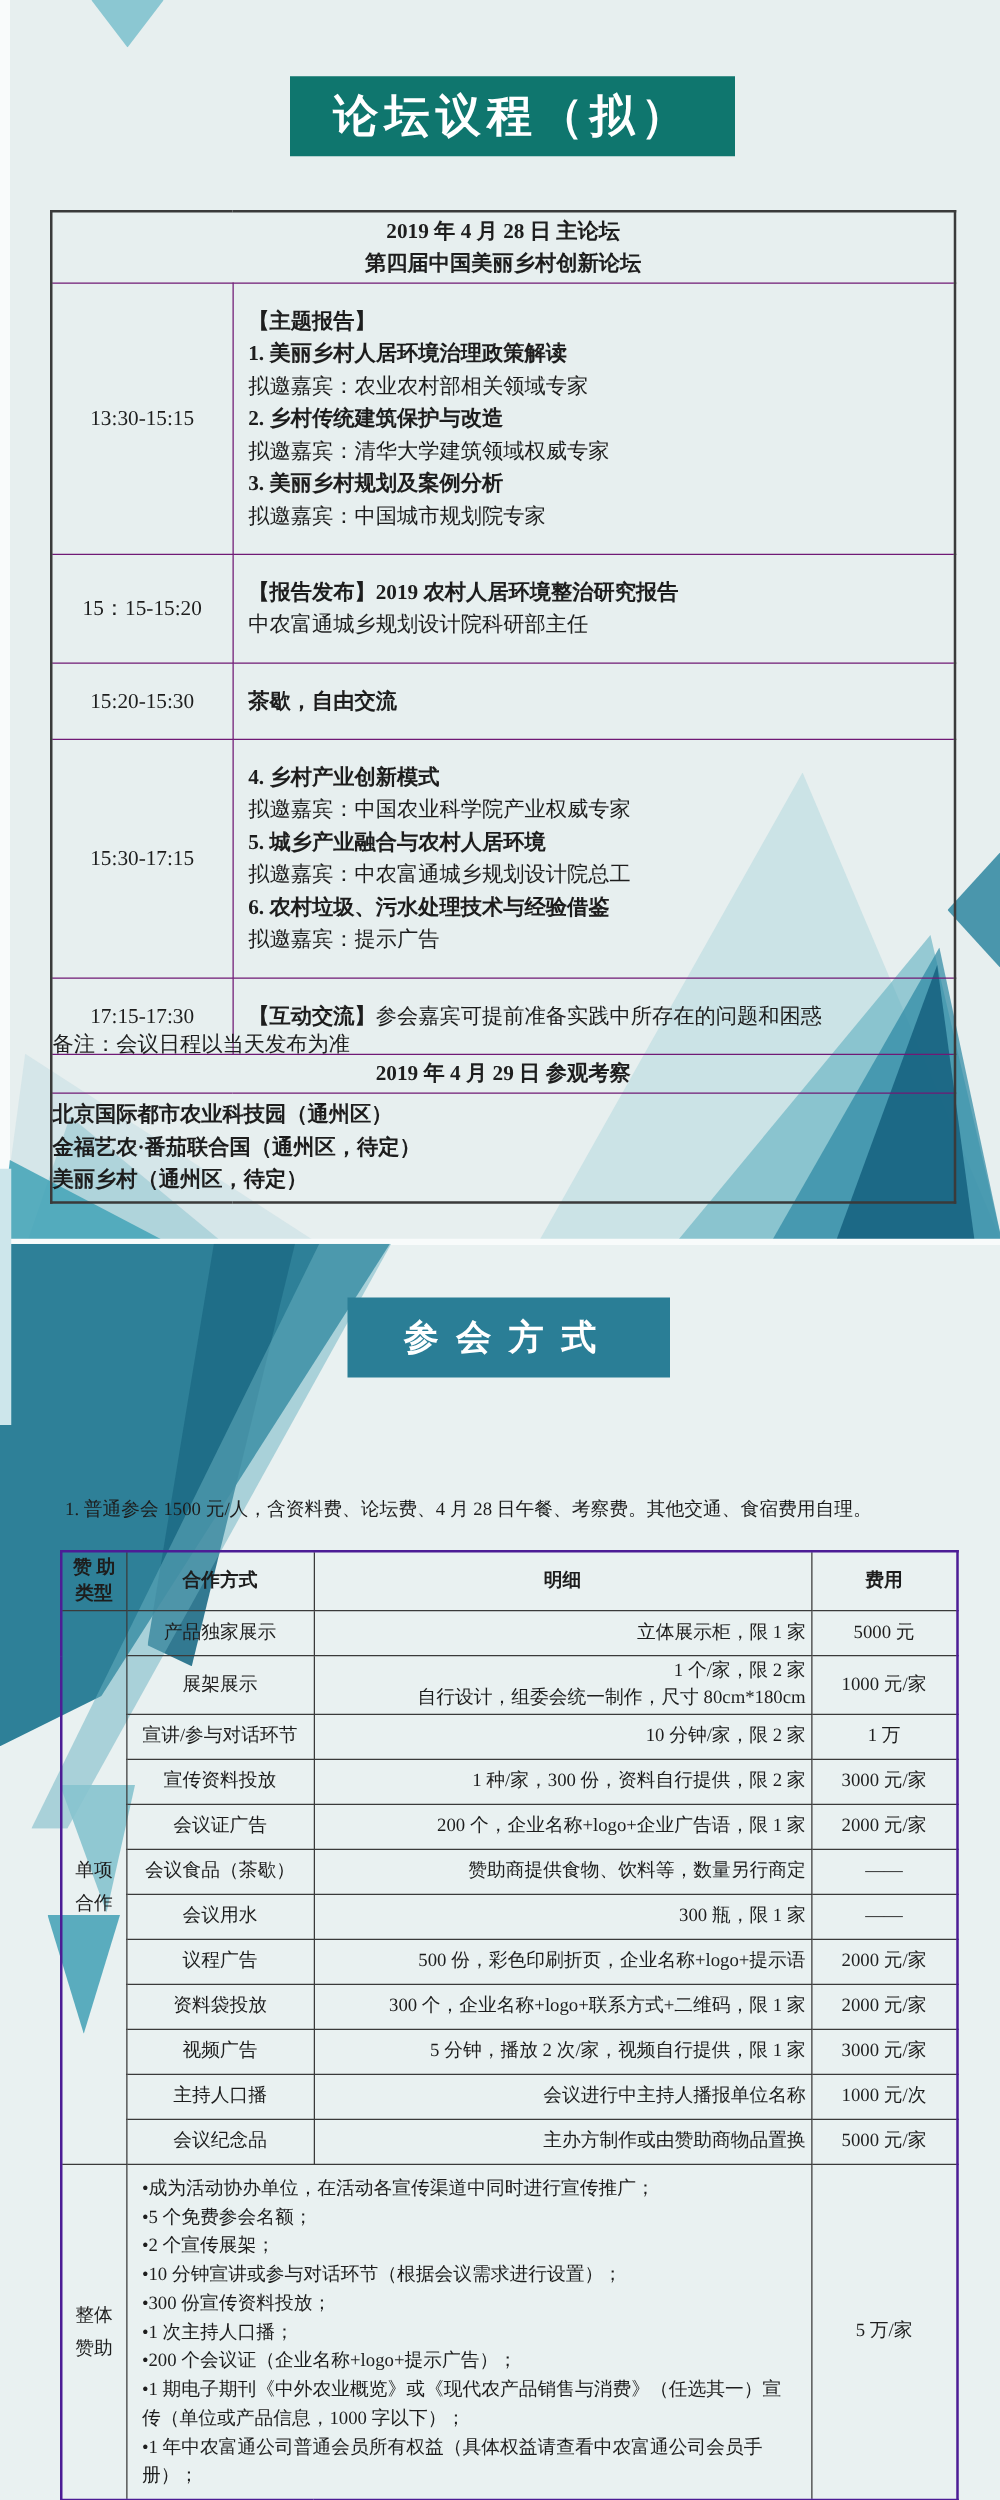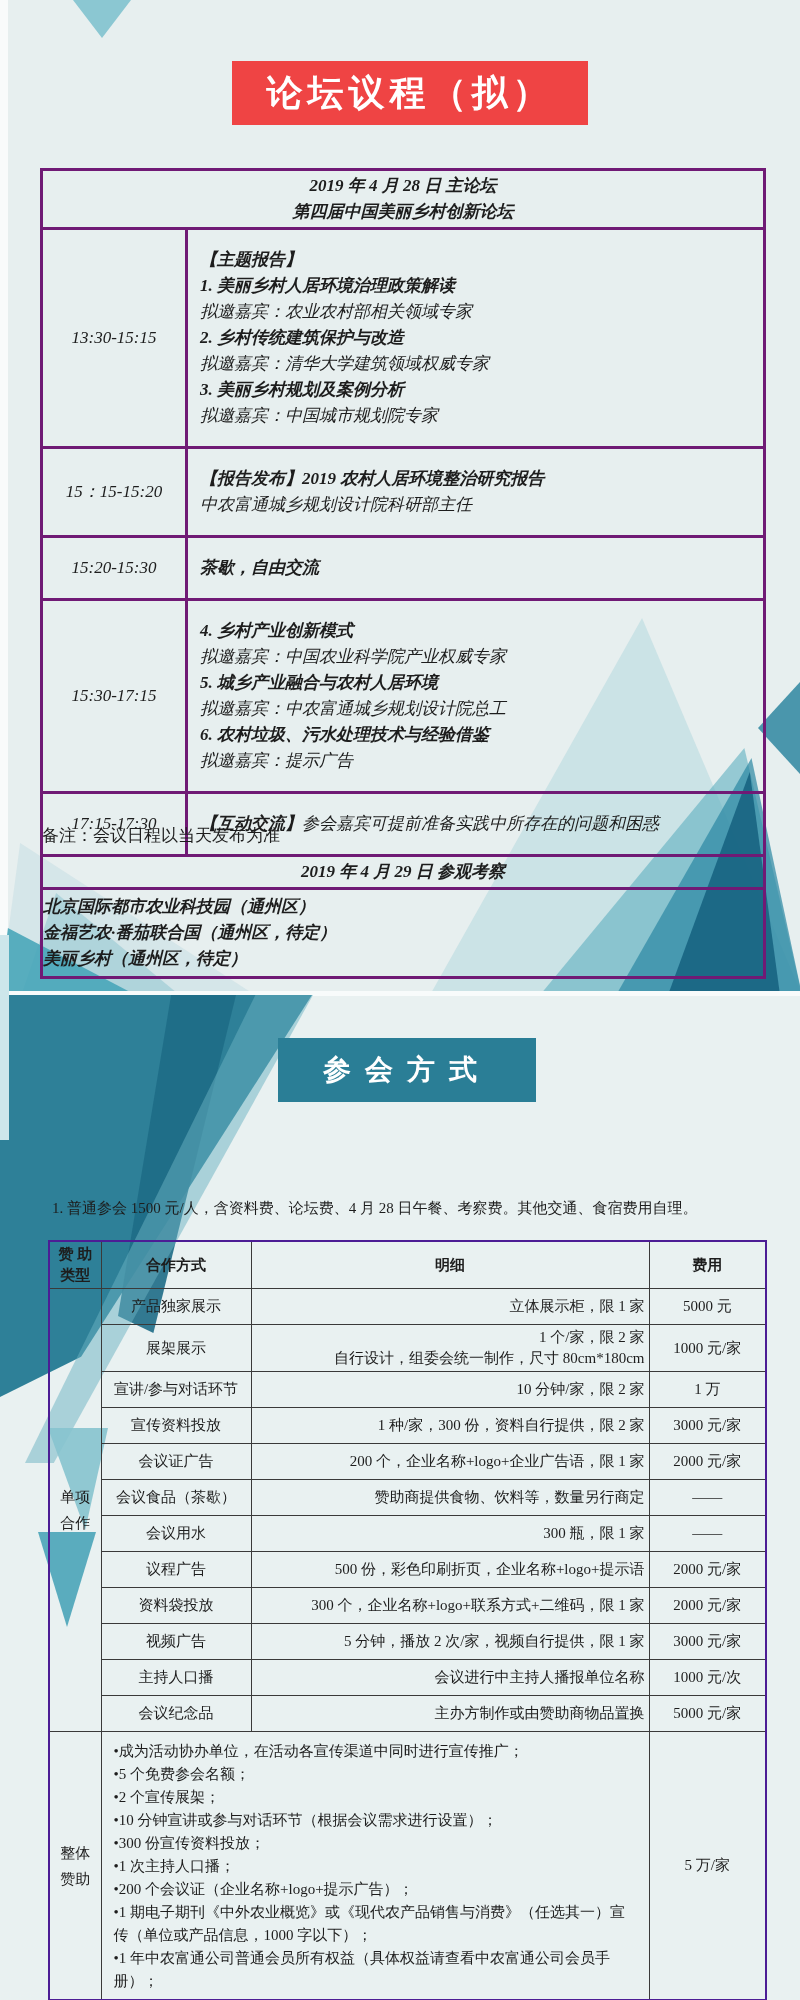--- a/index.html
+++ b/index.html
@@ -31,21 +31,21 @@
   
   .banner{position:absolute;display:flex;align-items:center;justify-content:center;
           color:#fff;font-family:"Liberation Sans","DejaVu Sans",sans-serif;
           font-weight:bold;z-index:3;}
   .banner1{left:232px;top:61px;width:356px;height:64px;font-size:36px;letter-spacing:5px;}
   .banner2{left:278px;top:1038px;width:258px;height:64px;font-size:28px;letter-spacing:14px;}
 
   
   table{border-collapse:collapse;background:transparent;z-index:2;table-layout:fixed;}
   .agenda{position:absolute;left:40px;top:168px;width:723px;border:2px solid #3a3a3a;}
-  .agenda td{border:3px solid #701a75;font-size:17px;line-height:26px;vertical-align:middle;font-style:italic;}
+  .agenda td{border:1px solid #701a75;font-size:17px;line-height:26px;vertical-align:middle;}
   .agenda .day-header{text-align:center;font-weight:bold;padding:2px 0;}
   .agenda .time{text-align:center;padding:2px 0;}
   .agenda .content{padding:17px 12px;}
   .agenda .al b{font-weight:bold;}
   .agenda .venues{padding:4px 0;font-weight:bold;}
 
   .note{position:absolute;left:42px;top:824px;font-size:17px;z-index:2;}
 
   
   .intro{position:absolute;left:38px;top:1186px;width:706px;font-size:15px;line-height:44px;z-index:2;}
@@ -81,21 +81,21 @@
   <div class="deco d9"></div>
   <div class="deco d10"></div>
   <div class="deco seam"></div>
   <div class="deco d11"></div>
   <div class="deco d12"></div>
   <div class="deco d13"></div>
   <div class="deco d14"></div>
   <div class="deco d15"></div>
   <div class="deco d16"></div>
 
-  <div class="banner banner1" style="background: #ef4444;">
+  <div class="banner banner1" style="background: #0f766e;">
     <span>论坛议程（拟）</span>
   </div>
 
   <table class="agenda">
     <colgroup>
         <col style="width:145px">
         <col style="width:578px">
       </colgroup>
     <tbody id="agenda-tbody">
       <tr>

